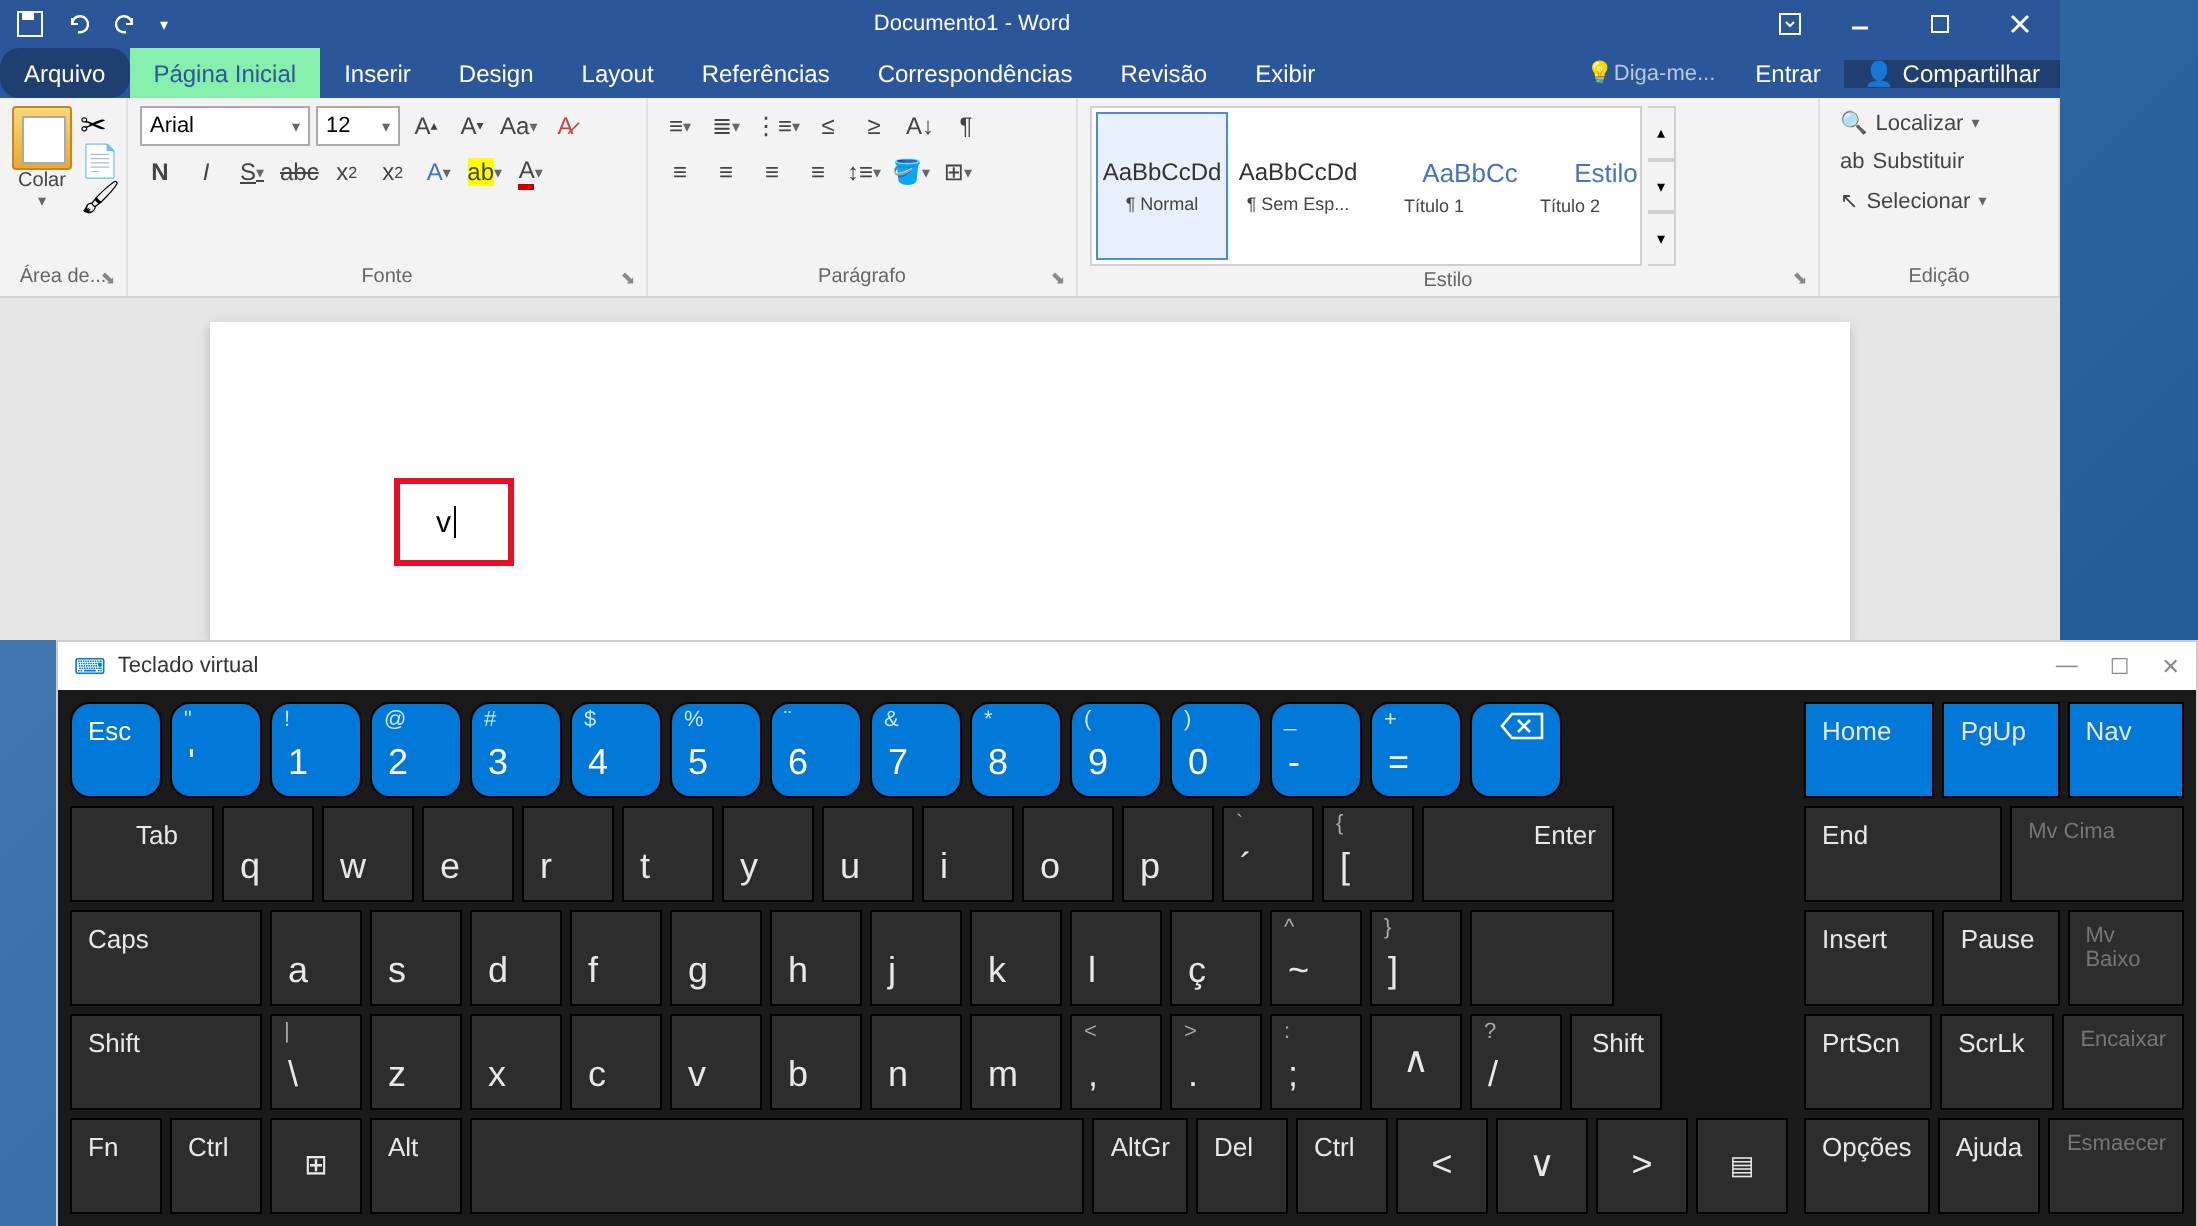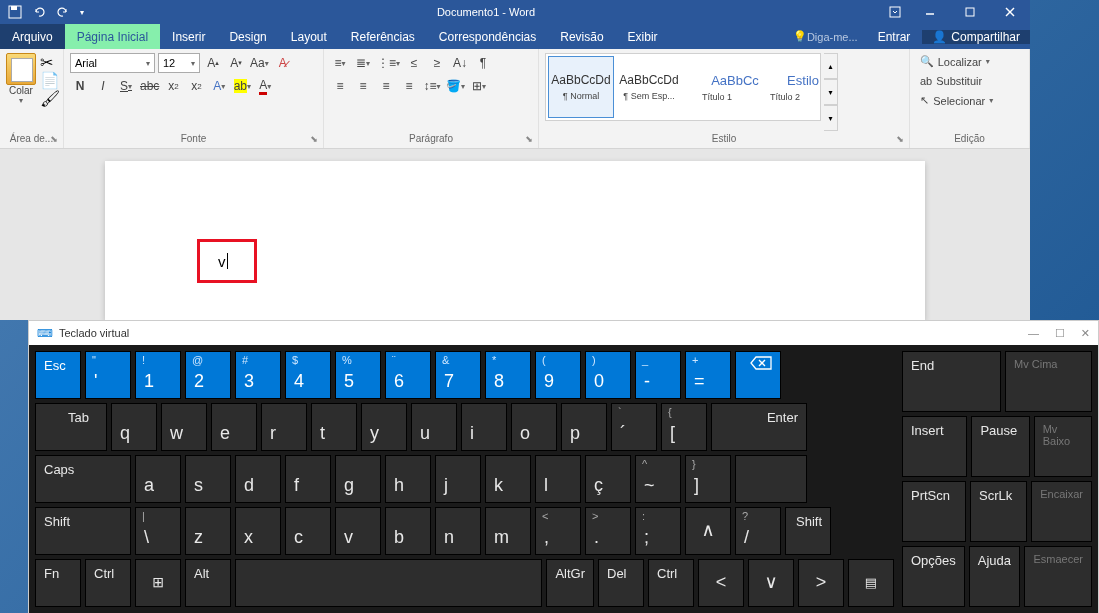--- a/index.html
+++ b/index.html
@@ -10,21 +10,21 @@
 .title-bar { height: 24px; background: #2b579a; display: flex; align-items: center; color: #fff; font-size: 11px; }
 .qat { display: flex; gap: 10px; padding: 0 8px; align-items: center; }
 .qat-icon { width: 14px; height: 14px; display: inline-flex; align-items: center; justify-content: center; }
 .title-text { flex: 1; text-align: center; }
 .win-controls { display: flex; }
 .win-btn { width: 40px; height: 24px; display: flex; align-items: center; justify-content: center; font-size: 11px; }
 .win-btn.ribbon-toggle { width: 30px; }
 
 .menu-bar { height: 25px; background: #2b579a; display: flex; align-items: stretch; color: #fff; font-size: 12px; }
 .menu-item { padding: 0 12px; display: flex; align-items: center; cursor: pointer; }
-.menu-item.file { background: #1e3f6f; }
+.menu-item.file { background: #1e3f6f; border-radius: 10px; }
 .menu-item.active { background: #86efac; color: #2b579a; }
 .menu-right { margin-left: auto; display: flex; align-items: center; }
 .tellme { display: flex; align-items: center; padding: 0 8px; color: #b8c8e0; font-size: 11px; }
 .share-btn { background: #1e3f6f; padding: 0 10px; display: flex; align-items: center; gap: 4px; }
 
 .ribbon { height: 100px; background: #f3f3f3; border-bottom: 1px solid #d4d4d4; display: flex; }
 .ribbon-group { border-right: 1px solid #e1e1e1; padding: 4px 6px 2px 6px; display: flex; flex-direction: column; position: relative; }
 .ribbon-group-label { font-size: 10px; color: #666; text-align: center; padding: 2px 0; margin-top: auto; }
 .ribbon-body { flex: 1; display: flex; flex-direction: column; gap: 3px; }
 
@@ -41,21 +41,21 @@
 .font-name { width: 85px; height: 20px; border: 1px solid #ababab; background: #fff; font-size: 11px; padding: 0 4px; display: flex; align-items: center; justify-content: space-between; }
 .font-size { width: 42px; height: 20px; border: 1px solid #ababab; background: #fff; font-size: 11px; padding: 0 4px; display: flex; align-items: center; justify-content: space-between; text-align: right; }
 .fbtn { min-width: 20px; height: 20px; display: inline-flex; align-items: center; justify-content: center; font-size: 12px; color: #444; border: 1px solid transparent; }
 .bold { font-weight: bold; }
 .italic { font-style: italic; }
 .underline { text-decoration: underline; }
 .strike { text-decoration: line-through; }
 
 .para-group { width: 215px; }
 .styles-group { flex: 1; }
-.styles-gallery { display: flex; gap: 2px; border: 1px solid #d0d0d0; padding: 2px; background: #fff; height: 68px; }
+.styles-gallery { display: flex; gap: 2px; border: 1px solid #d0d0d0; padding: 2px; background: #fff; height: 80px; }
 .style-item { width: 66px; border: 1px solid transparent; display: flex; flex-direction: column; align-items: center; justify-content: center; font-size: 9px; }
 .style-item.selected { border-color: #4a8fd6; background: #e8f1fb; }
 .style-preview { font-size: 12px; color: #333; }
 .style-preview.blue { color: #4472c4; font-size: 13px; margin-left: 36px; }
 .style-name { font-size: 9px; color: #444; margin-top: 4px; }
 .style-nav { width: 14px; display: flex; flex-direction: column; }
 .style-nav-btn { flex: 1; display: flex; align-items: center; justify-content: center; font-size: 8px; border: 1px solid #d0d0d0; border-left: none; background: #f3f3f3; }
 
 .editing-group { width: 120px; }
 .edit-item { display: flex; align-items: center; gap: 4px; font-size: 11px; padding: 2px 4px; color: #444; }
@@ -68,21 +68,21 @@
 .cursor { display: inline-block; width: 1px; height: 16px; background: #000; vertical-align: middle; margin-left: 1px; }
 
 .osk-window { position: absolute; top: 320px; left: 28px; width: 1071px; height: 293px; background: #fff; border: 1px solid #ccc; }
 .osk-title-bar { height: 24px; display: flex; align-items: center; padding: 0 8px; font-size: 11px; color: #333; }
 .osk-title-icons { margin-left: auto; display: flex; gap: 16px; color: #888; }
 .osk-body { background: #1a1a1a; height: 268px; padding: 6px; display: flex; gap: 8px; }
 .osk-main { flex: 1; display: flex; flex-direction: column; gap: 4px; }
 .osk-side { width: 190px; display: flex; flex-direction: column; gap: 4px; }
 .osk-row { display: flex; gap: 4px; flex: 1; }
 .key { background: #2d2d2d; color: #e8e8e8; display: flex; flex-direction: column; align-items: flex-start; justify-content: flex-end; padding: 4px 8px 6px 8px; font-size: 18px; position: relative; min-width: 46px; border: 1px solid #000; }
-.key.blue { background: #0078d7; color: #fff; }
+.key.blue { background: #0078d7; color: #fff; border-radius: 10px; }
 .key .sup { position: absolute; top: 2px; left: 6px; font-size: 11px; color: #aaa; }
 .key.blue .sup { color: #cce6ff; }
 .key.wide1 { min-width: 72px; padding-left: 32px; }
 .key.wide2 { min-width: 96px; }
 .key.small-text { font-size: 13px; align-items: flex-start; justify-content: flex-start; padding-top: 6px; }
 .side-row { display: flex; gap: 4px; flex: 1; }
 .side-key { flex: 1; background: #2d2d2d; color: #e8e8e8; display: flex; align-items: flex-start; justify-content: flex-start; padding: 6px 8px; font-size: 13px; border: 1px solid #000; }
 .side-key.blue { background: #0078d7; }
 .side-key.dim { color: #777; }
 .side-key.narrow { flex: 0.85; }
@@ -464,20 +464,25 @@
         <div class="key small-text">Del</div>
         <div class="key small-text">Ctrl</div>
         <div class="key" style="align-items:center;justify-content:center">&lt;</div>
         <div class="key" style="align-items:center;justify-content:center">∨</div>
         <div class="key" style="align-items:center;justify-content:center">&gt;</div>
         <div class="key" style="align-items:center;justify-content:center;font-size:13px">▤</div>
       </div>
     </div>
     <div class="osk-side">
       <div class="side-row">
+        <div class="side-key blue">Home</div>
+        <div class="side-key blue narrow">PgUp</div>
+        <div class="side-key blue narrow">Nav</div>
+      </div>
+      <div class="side-row">
         <div class="side-key">End</div>
         <div class="side-key dim narrow" style="font-size:11px">Mv Cima</div>
       </div>
       <div class="side-row">
         <div class="side-key">Insert</div>
         <div class="side-key narrow">Pause</div>
         <div class="side-key dim narrow" style="font-size:11px">Mv Baixo</div>
       </div>
       <div class="side-row">
         <div class="side-key">PrtScn</div>

